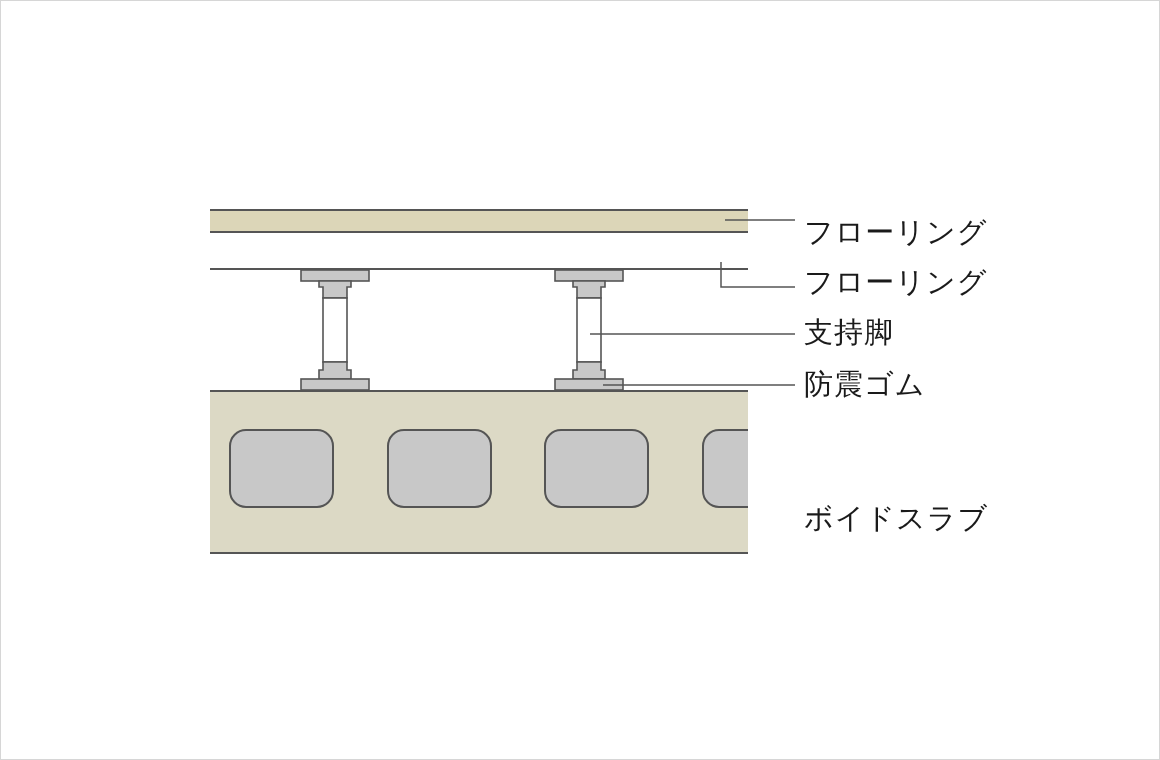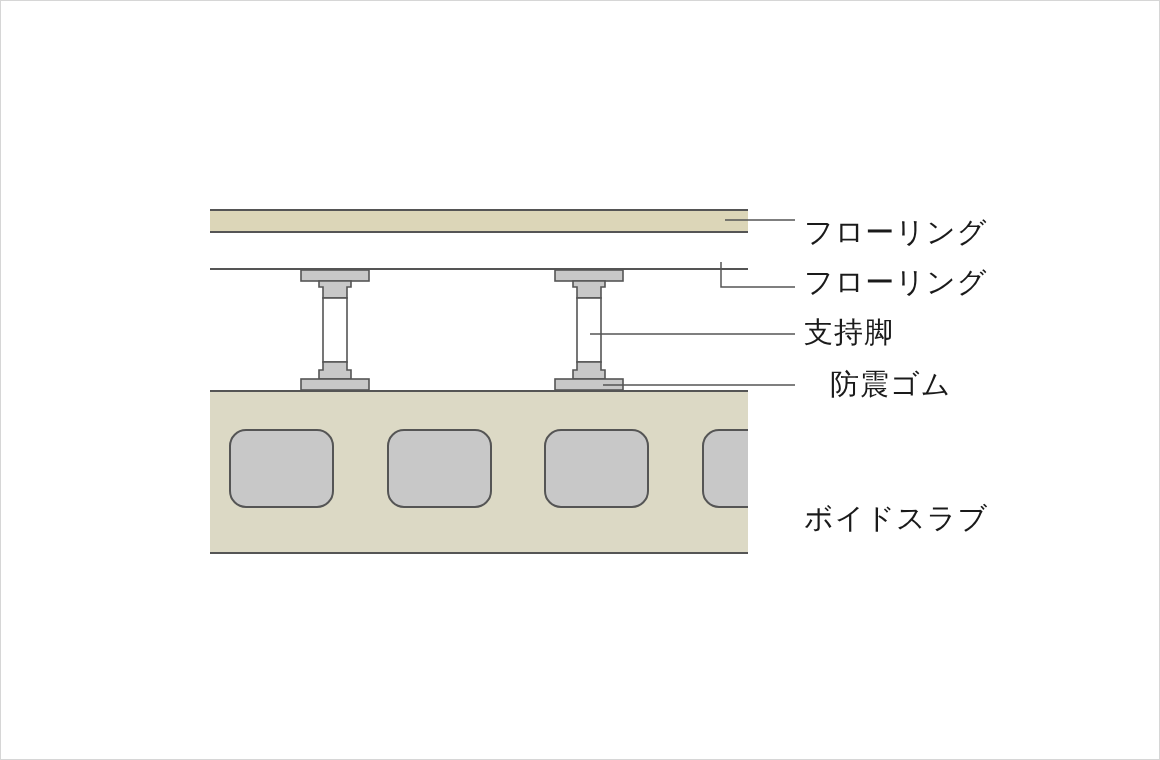--- a/index.html
+++ b/index.html
@@ -61,14 +61,14 @@
     <polyline points="721,262 721,287 795,287"></polyline>
     <line x1="721" y1="269" x2="748" y2="269"></line>
     <line x1="590" y1="334" x2="795" y2="334"></line>
     <line x1="603" y1="385" x2="795" y2="385"></line>
   </g>
 </svg>
 
 <span class="label" style="left:804px; top:218px;">フローリング</span>
 <span class="label" style="left:804px; top:268px;">フローリング</span>
 <span class="label" style="left:804px; top:318px;">支持脚</span>
-<span class="label" style="left:804px; top:370px;margin-left:26px;">防震ゴム</span>
+<span class="label" style="left:804px; top:370px;">防震ゴム</span>
 <span class="label" style="left:804px; top:456px;margin-top:48px;">ボイドスラブ</span>
 
 </body></html>

